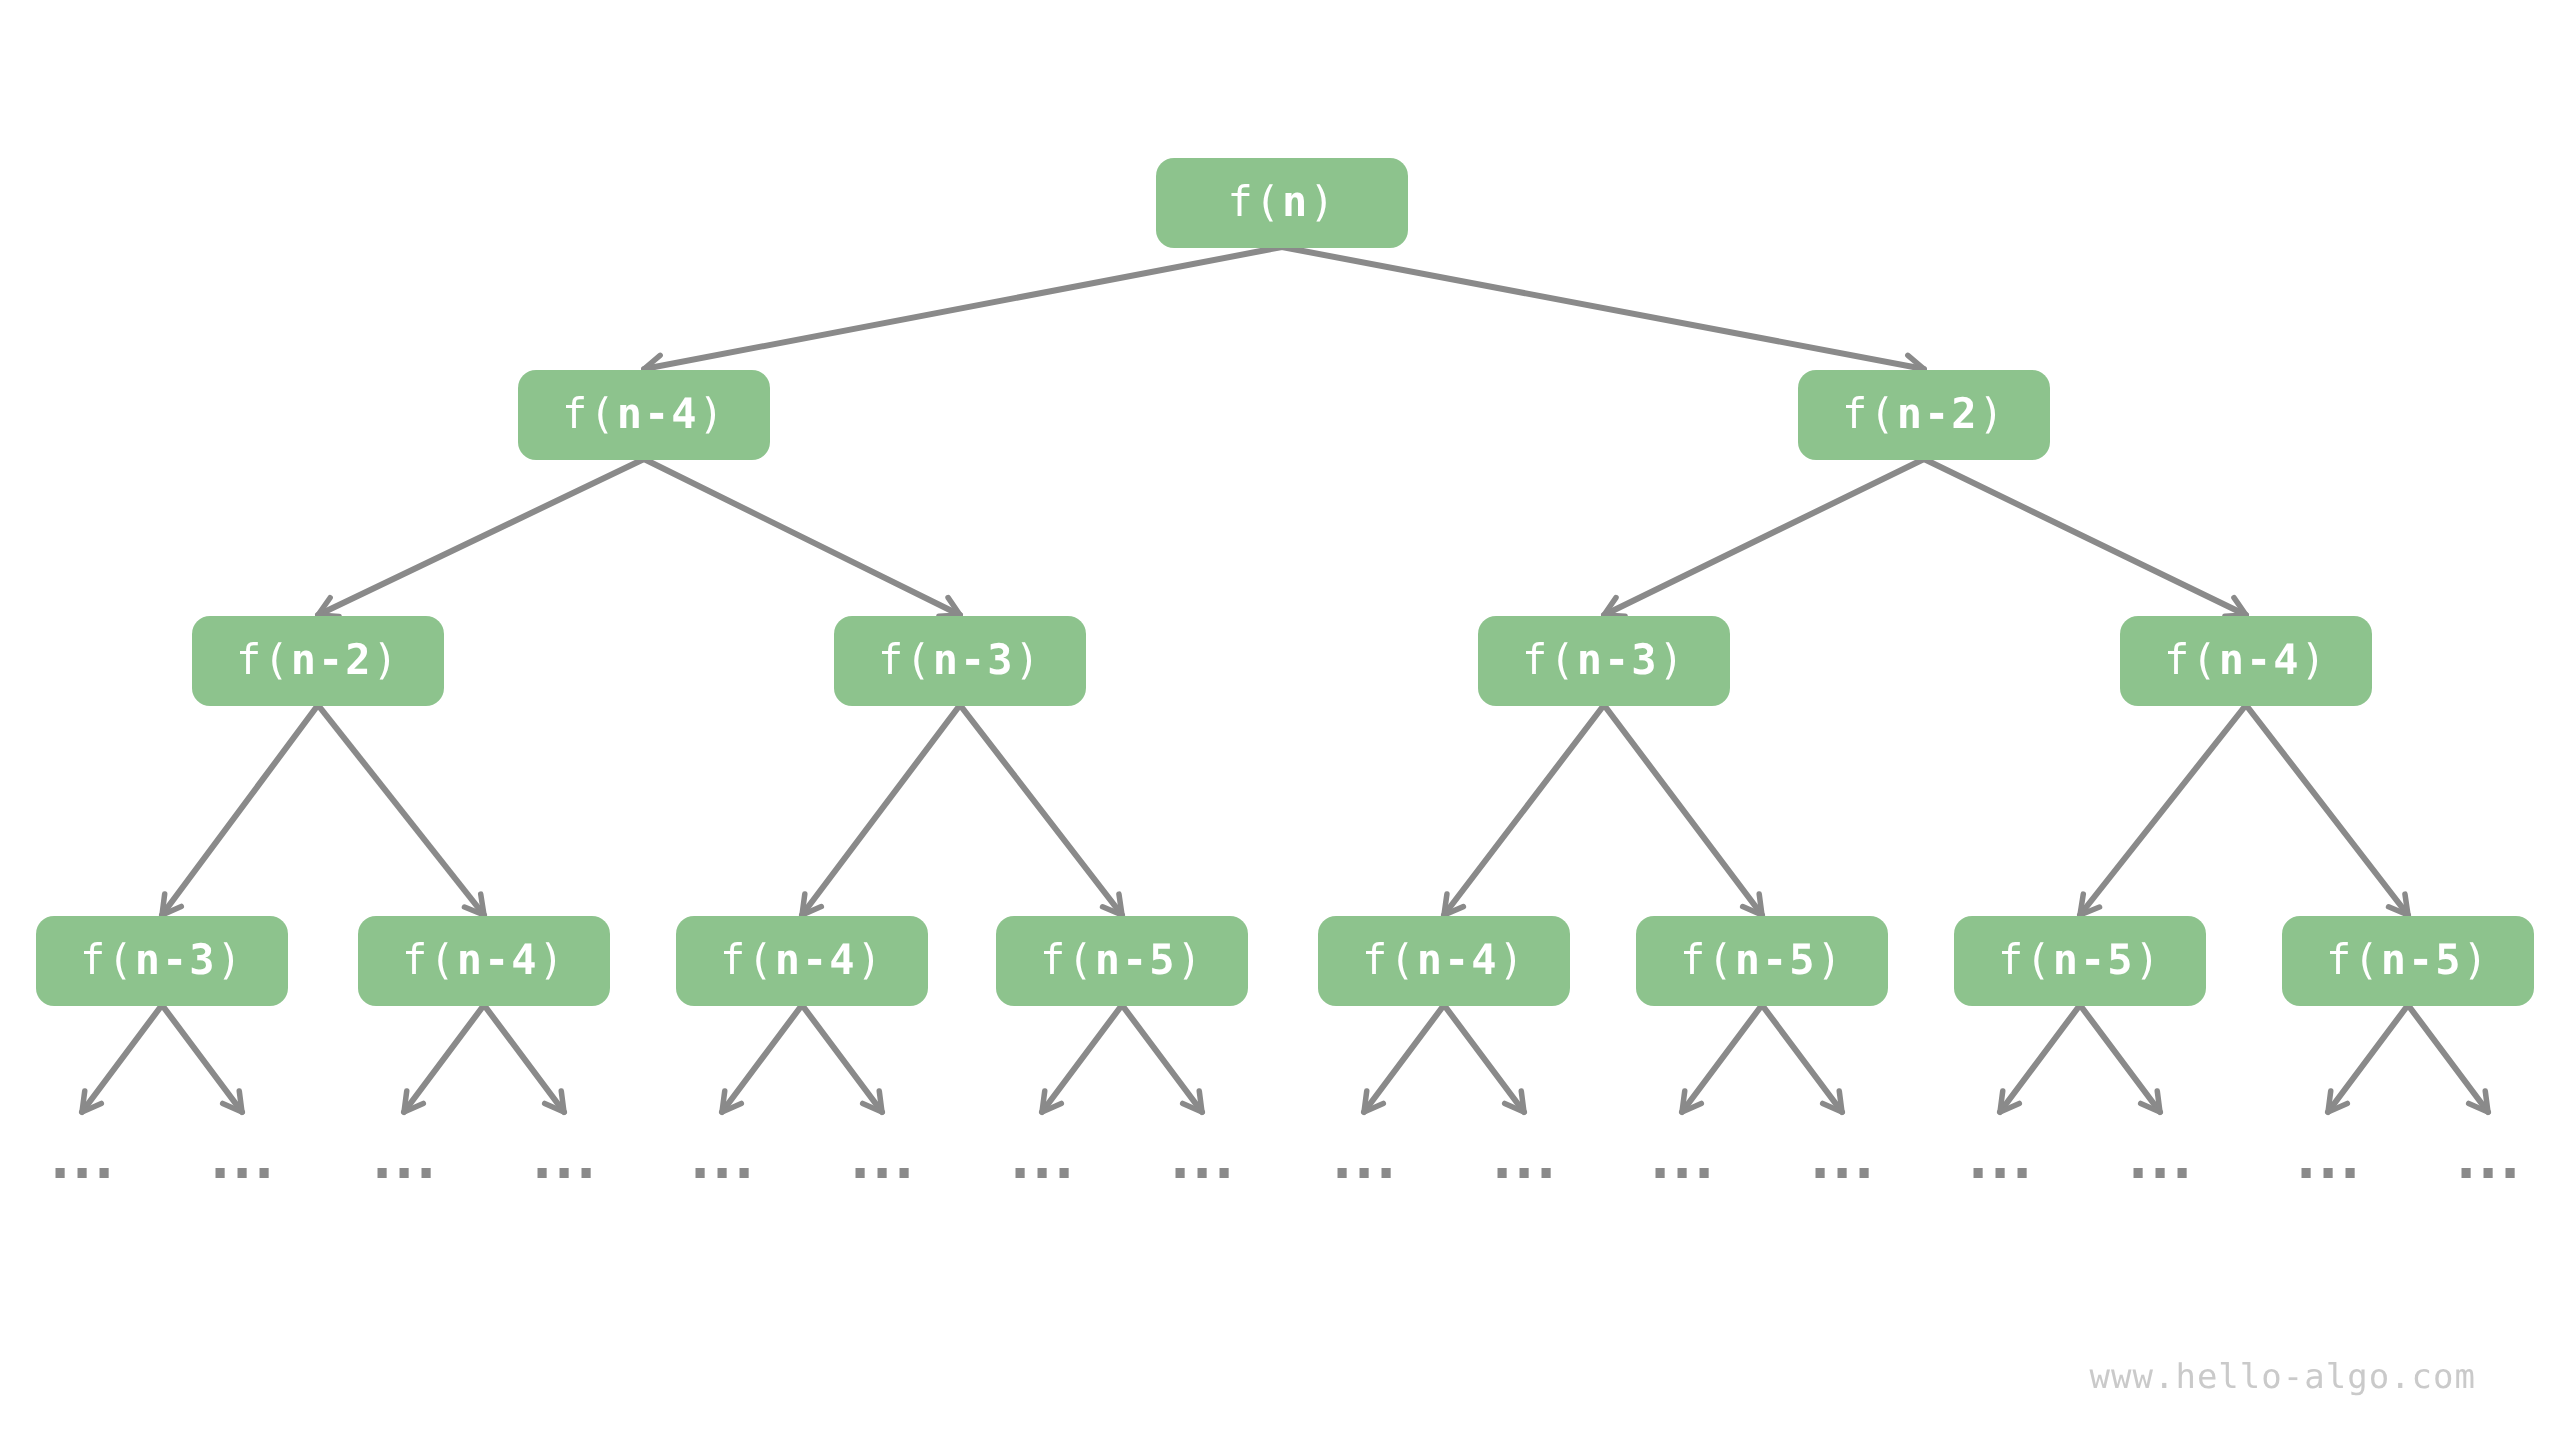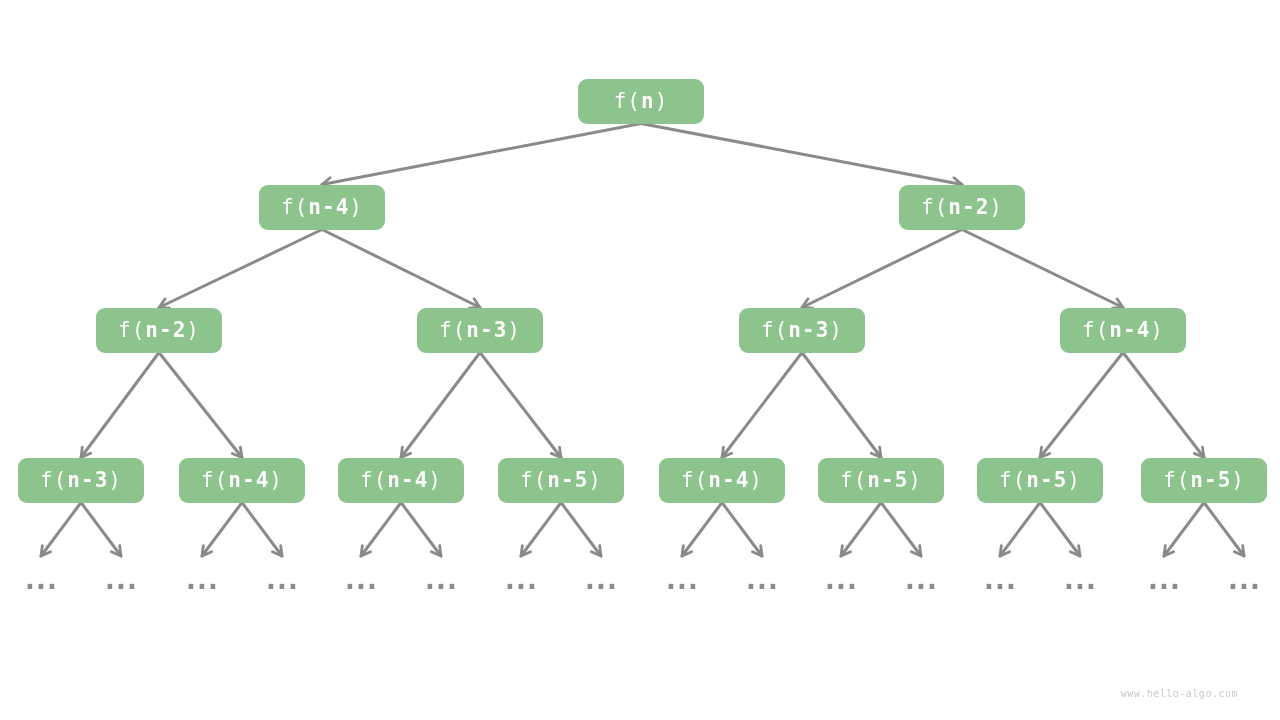--- a/index.html
+++ b/index.html
@@ -17,21 +17,21 @@
     color:#fff;
     font-size:21px;
     letter-spacing:1px;
     line-height:1;
   }
   .node span{font-weight:normal;}
   .node b{font-weight:bold;}
   .watermark{
     position:absolute;
     right:42px;bottom:21px;
-    font-size:10px;
+    font-size:17px;
     letter-spacing:0.5px;
   }
 </style>
 </head>
 <body style="background: rgb(255, 255, 255);">
 
 <div class="stage">
   <svg id="edges-svg" viewBox="0 0 1280 720">
       <defs>
         <marker id="arrow" viewBox="0 0 12 12" refX="10" refY="6" markerWidth="4.6" markerHeight="4.6" orient="auto">

